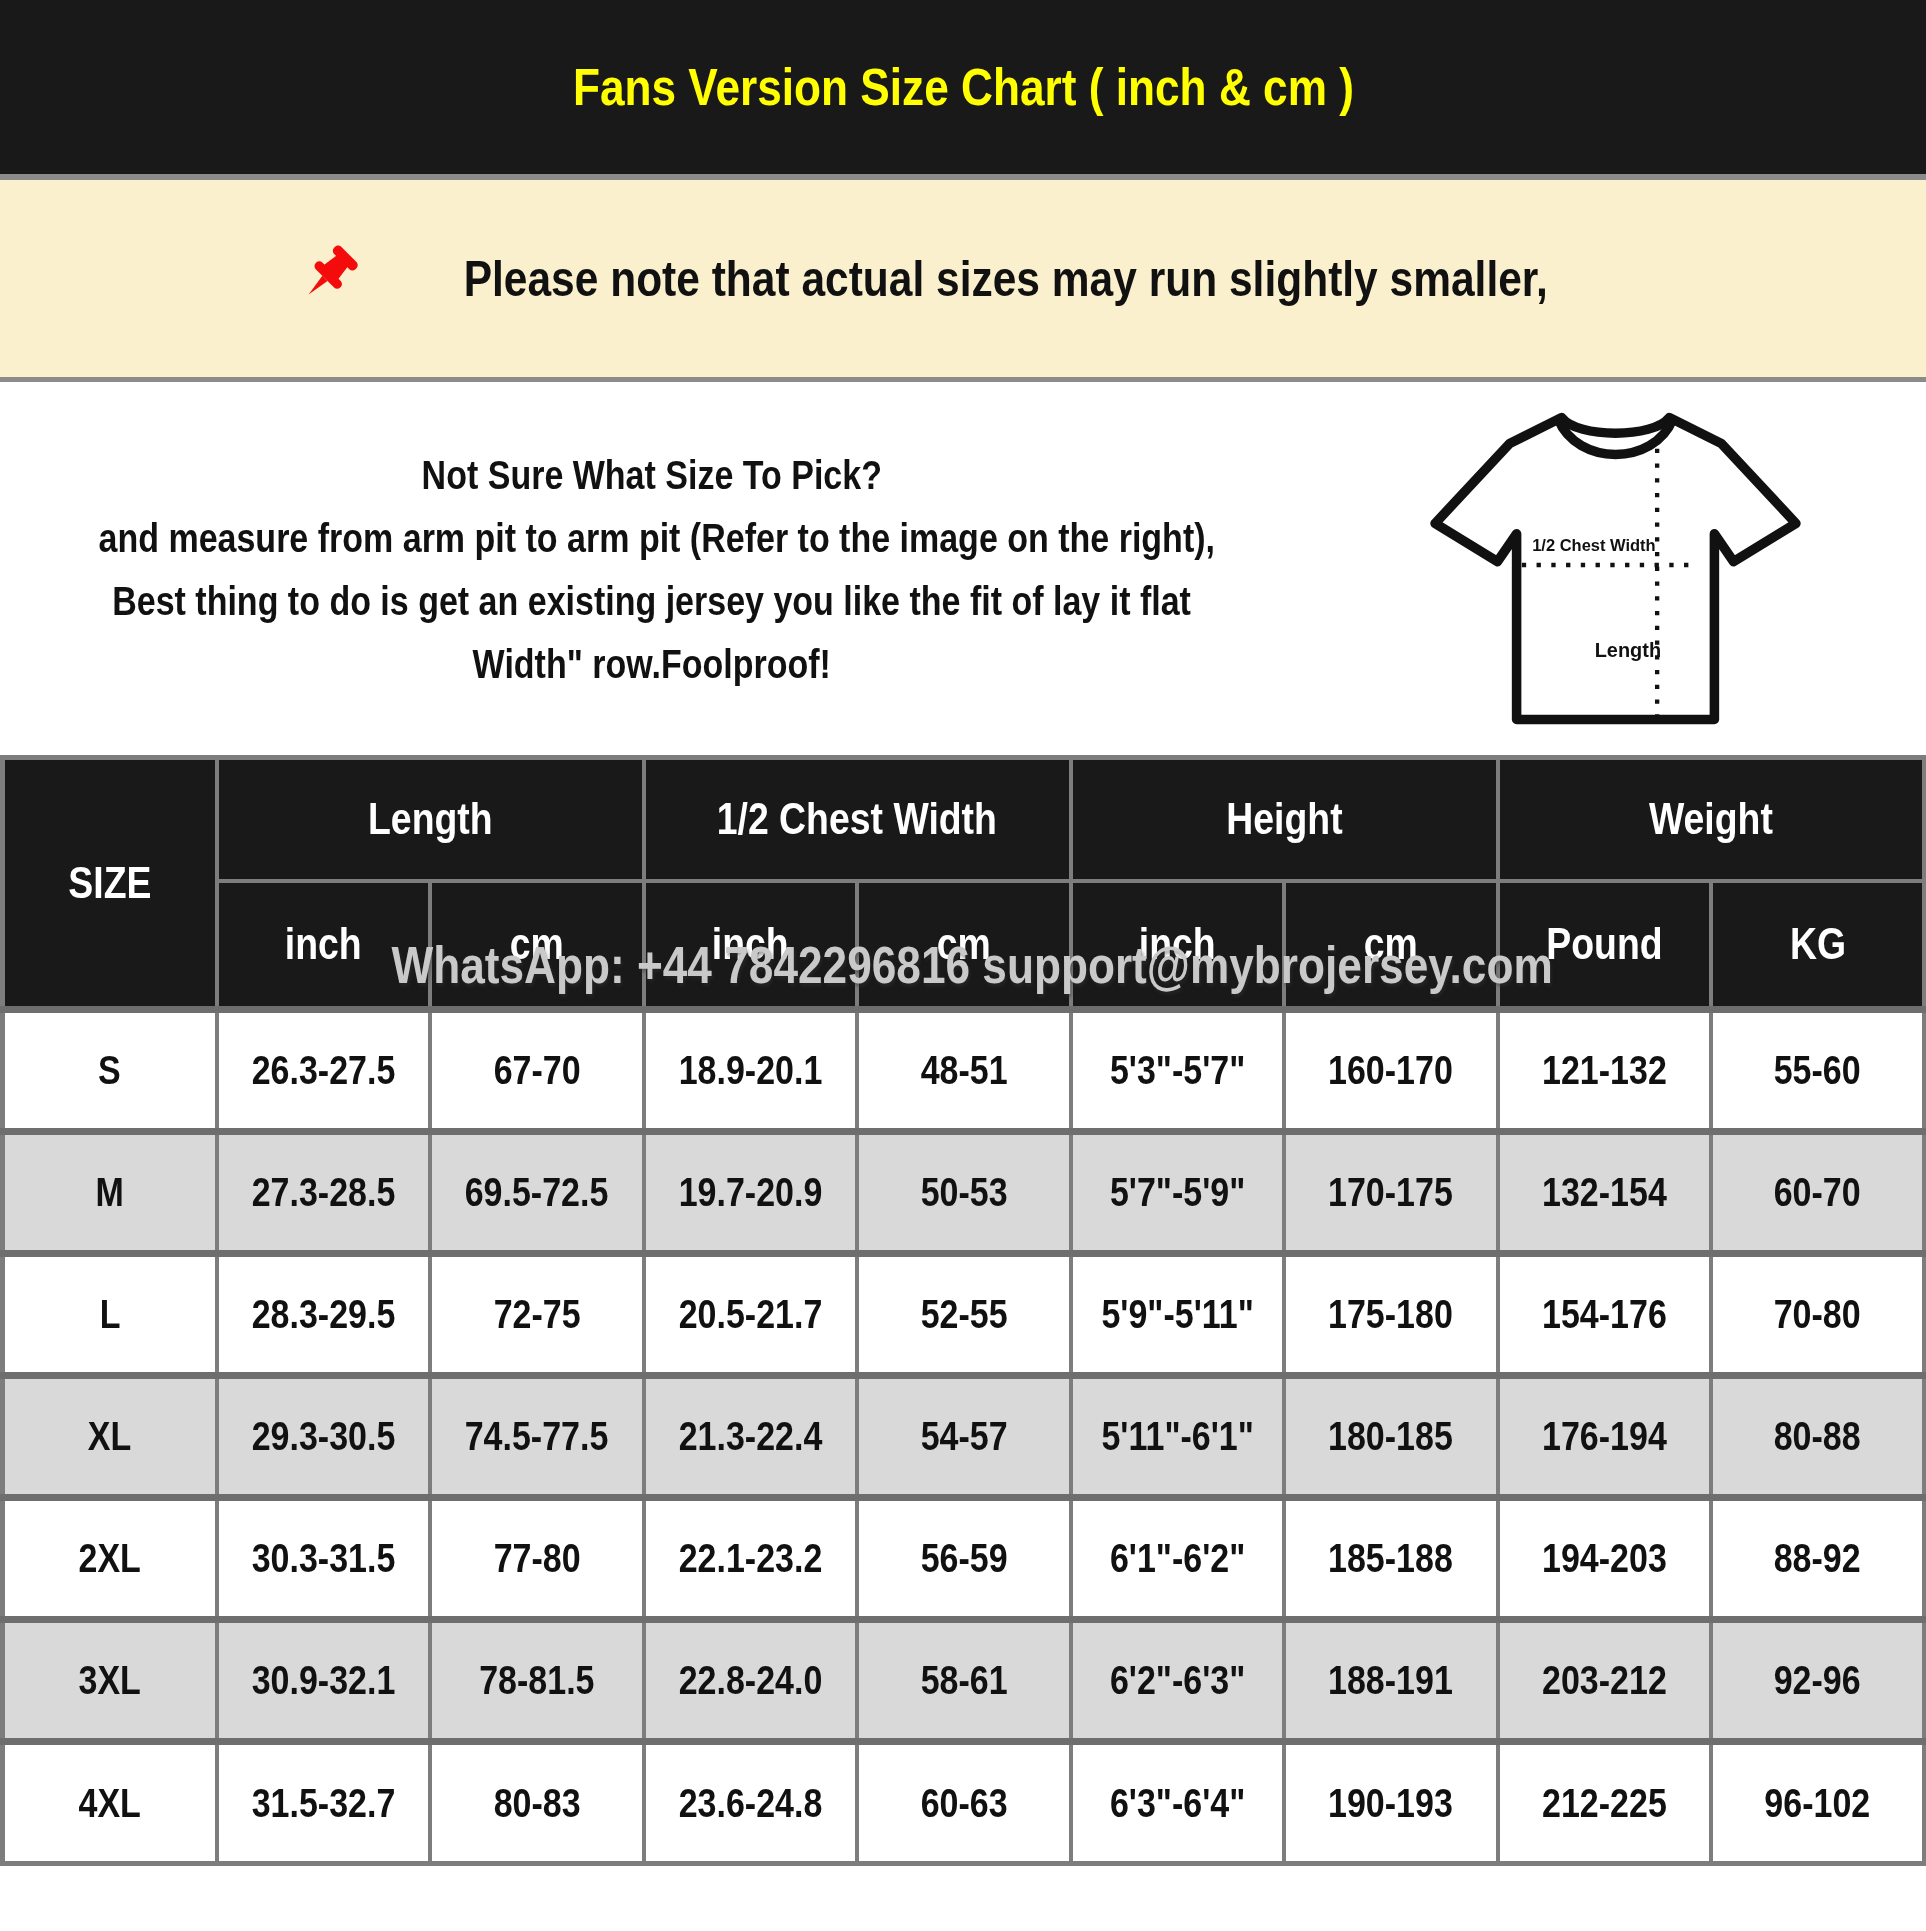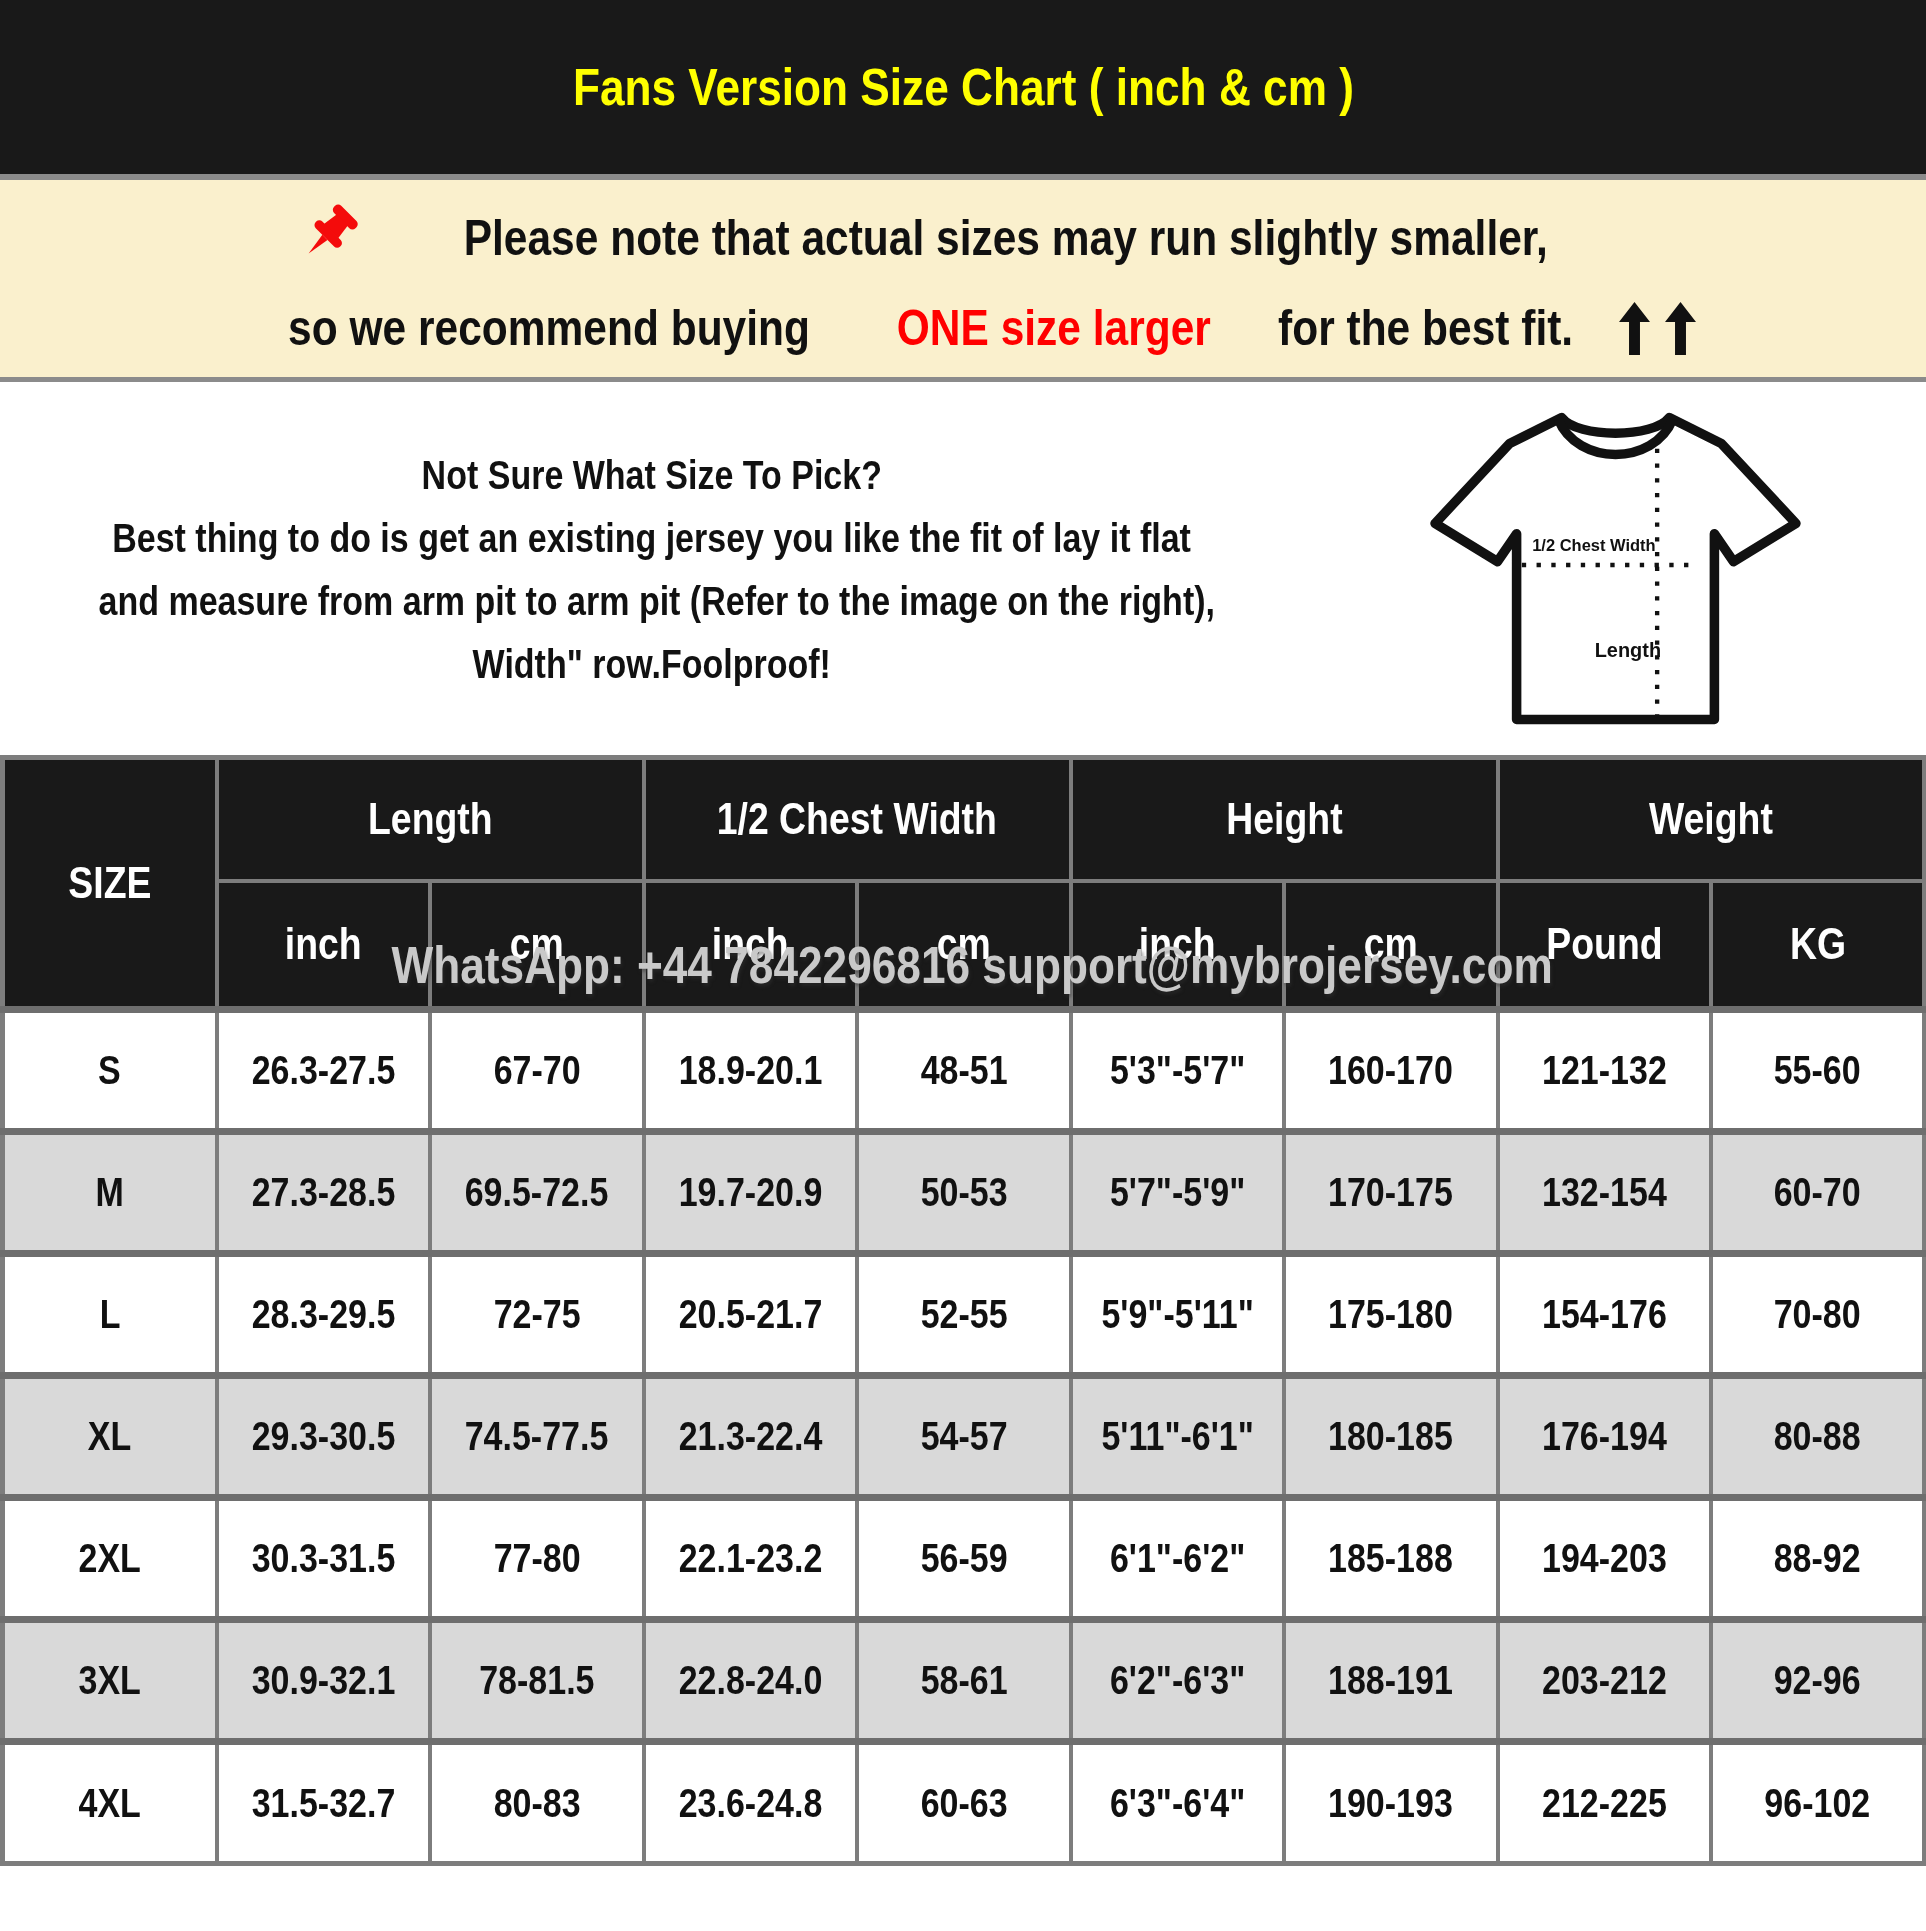--- a/index.html
+++ b/index.html
@@ -75,40 +75,27 @@
     <svg class="pin-svg" viewBox="0 0 100 100">
       <g fill="#f40b0b" transform="rotate(45 50 42)">
         <rect x="29" y="5" width="42" height="14" rx="6"></rect>
         <polygon points="39,18 61,18 64,40 36,40"></polygon>
         <rect x="26" y="39" width="48" height="13" rx="6"></rect>
         <polygon points="45,52 55,52 50,84"></polygon>
       </g>
     </svg>
     <span class="cx">Please note that actual sizes may run slightly smaller,</span>
   </div>
-  <div class="note-line">
-    <span class="cx">so we recommend buying</span>
-    <span class="cx hl">ONE size larger</span>
-    <span class="cx">for the best fit.</span>
-    <span class="arrows">
-      <svg class="arrow-svg" viewBox="0 0 34 58">
-        <polygon points="17,0 34,22 23,22 23,58 11,58 11,22 0,22" fill="#111"></polygon>
-      </svg>
-      <svg class="arrow-svg" viewBox="0 0 34 58">
-        <polygon points="17,0 34,22 23,22 23,58 11,58 11,22 0,22" fill="#111"></polygon>
-      </svg>
-    </span>
-  </div>
 </div>
 
 <div class="guide">
   <div class="guide-text">
     <div><span class="cx">Not Sure What Size To Pick?</span></div>
+    <div><span class="cx">and measure from arm pit to arm pit (Refer to the image on the right),</span></div>
     <div><span class="cx">Best thing to do is get an existing jersey you like the fit of lay it flat</span></div>
-    <div><span class="cx">and measure from arm pit to arm pit (Refer to the image on the right),</span></div>
     <div><span class="cx">Width" row.Foolproof!</span></div>
   </div>
   <div class="shirt-wrap">
     <svg class="shirt-svg" viewBox="0 0 440 400">
       <path d="M158 26 C176 50 264 50 282 26 L342 56 L428 148 L356 192 L334 160 L334 374 L106 374 L106 160 L84 192 L12 148 L98 56 Z" fill="#ffffff" stroke="#111111" stroke-width="11" stroke-linejoin="round"></path>
       <path d="M154 28 C176 82 264 82 286 28" fill="none" stroke="#111111" stroke-width="11"></path>
       <line x1="268" y1="62" x2="268" y2="370" stroke="#111" stroke-width="5" stroke-dasharray="5 12"></line>
       <line x1="112" y1="196" x2="306" y2="196" stroke="#111" stroke-width="5" stroke-dasharray="5 12"></line>
       <text x="124" y="180" font-size="19">1/2 Chest Width</text>
       <text x="196" y="302" font-size="23">Length</text>

